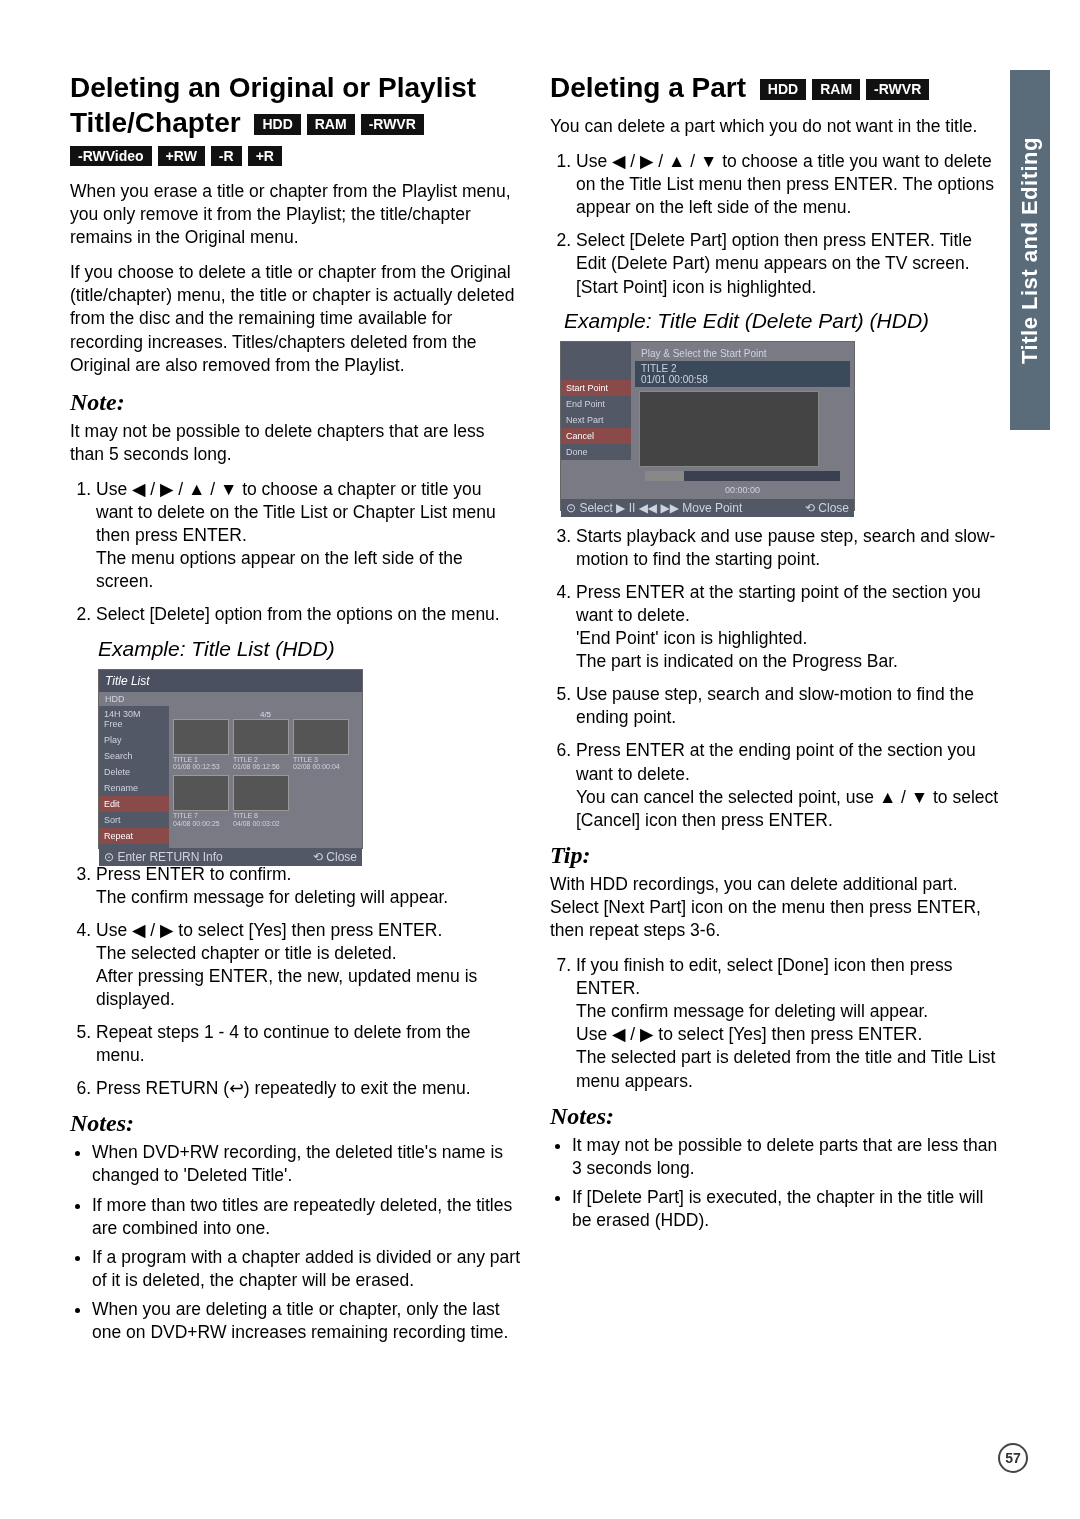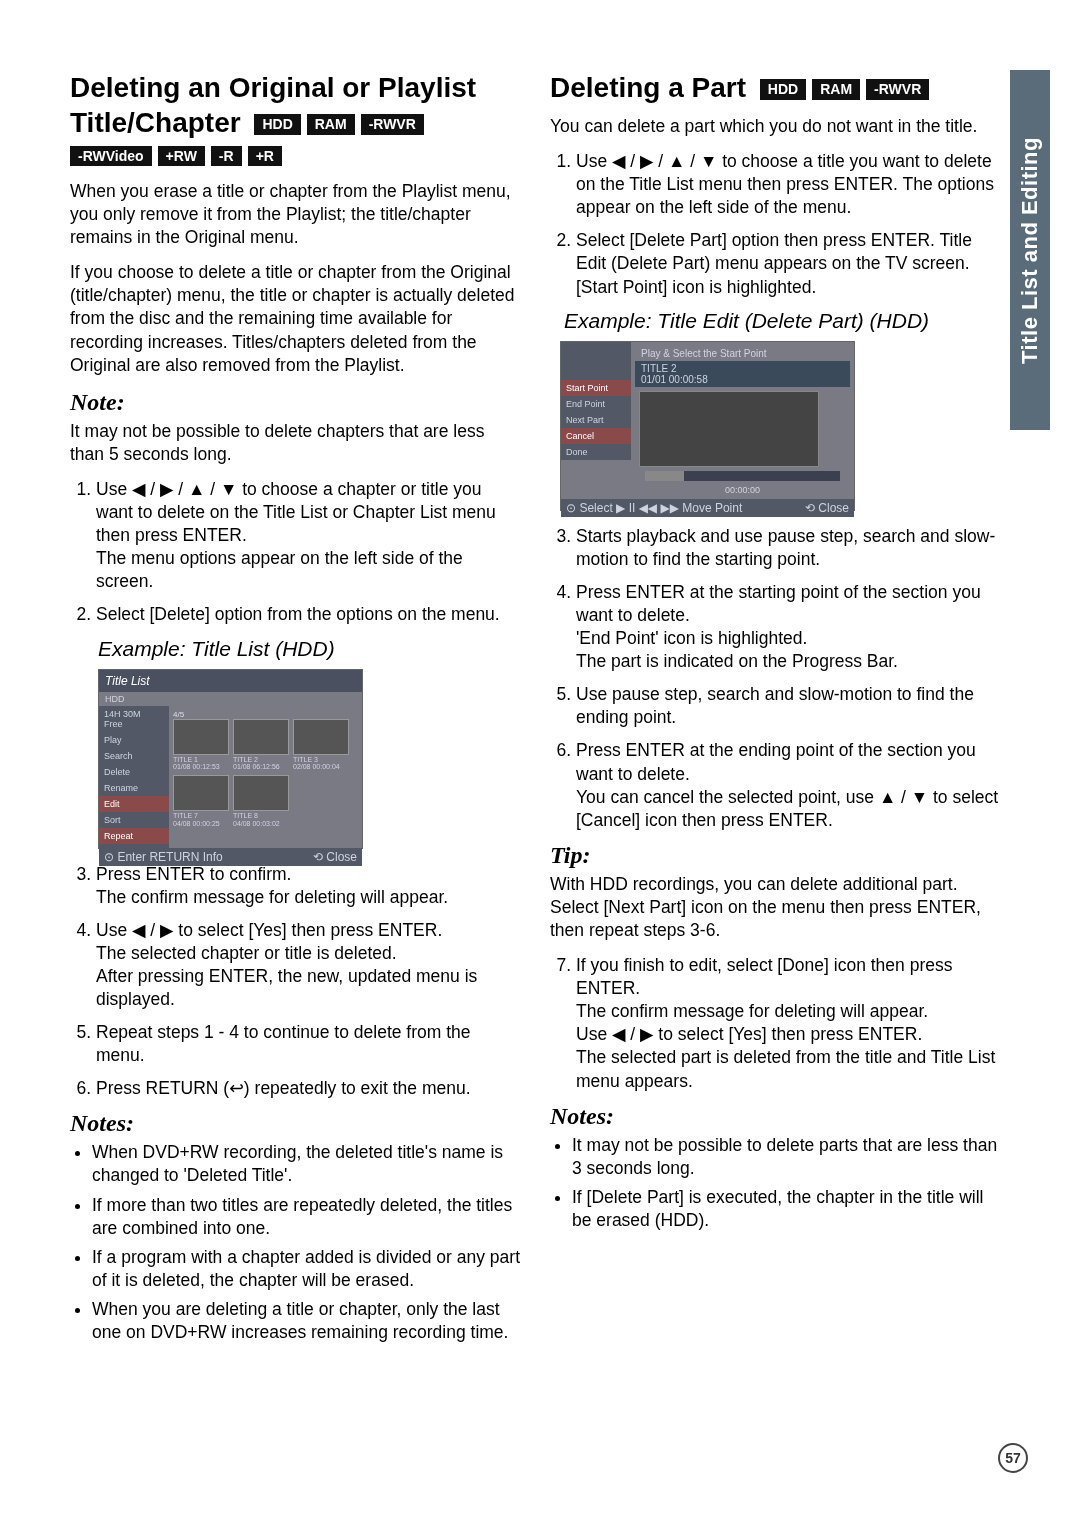--- a/index.html
+++ b/index.html
@@ -174,21 +174,21 @@
         <div>14H 30M<br>Free</div>
         <div>Play</div>
         <div>Search</div>
         <div>Delete</div>
         <div>Rename</div>
         <div class="active">Edit</div>
         <div>Sort</div>
         <div class="active">Repeat</div>
       </div>
       <div class="ss-body">
-        <div style="text-align:left;font-size:8px;">4/5</div>
+        <div style="text-align:center;font-size:8px;">4/5</div>
         <div class="ss-thumbs">
           <div class="ss-thumb">
               <div class="img"></div>
               <div class="cap"><span>TITLE 1</span><br><span>01/08  00:12:53</span></div>
             </div>
           <div class="ss-thumb">
               <div class="img"></div>
               <div class="cap"><span>TITLE 2</span><br><span>01/08  06:12:56</span></div>
             </div>
           <div class="ss-thumb">

